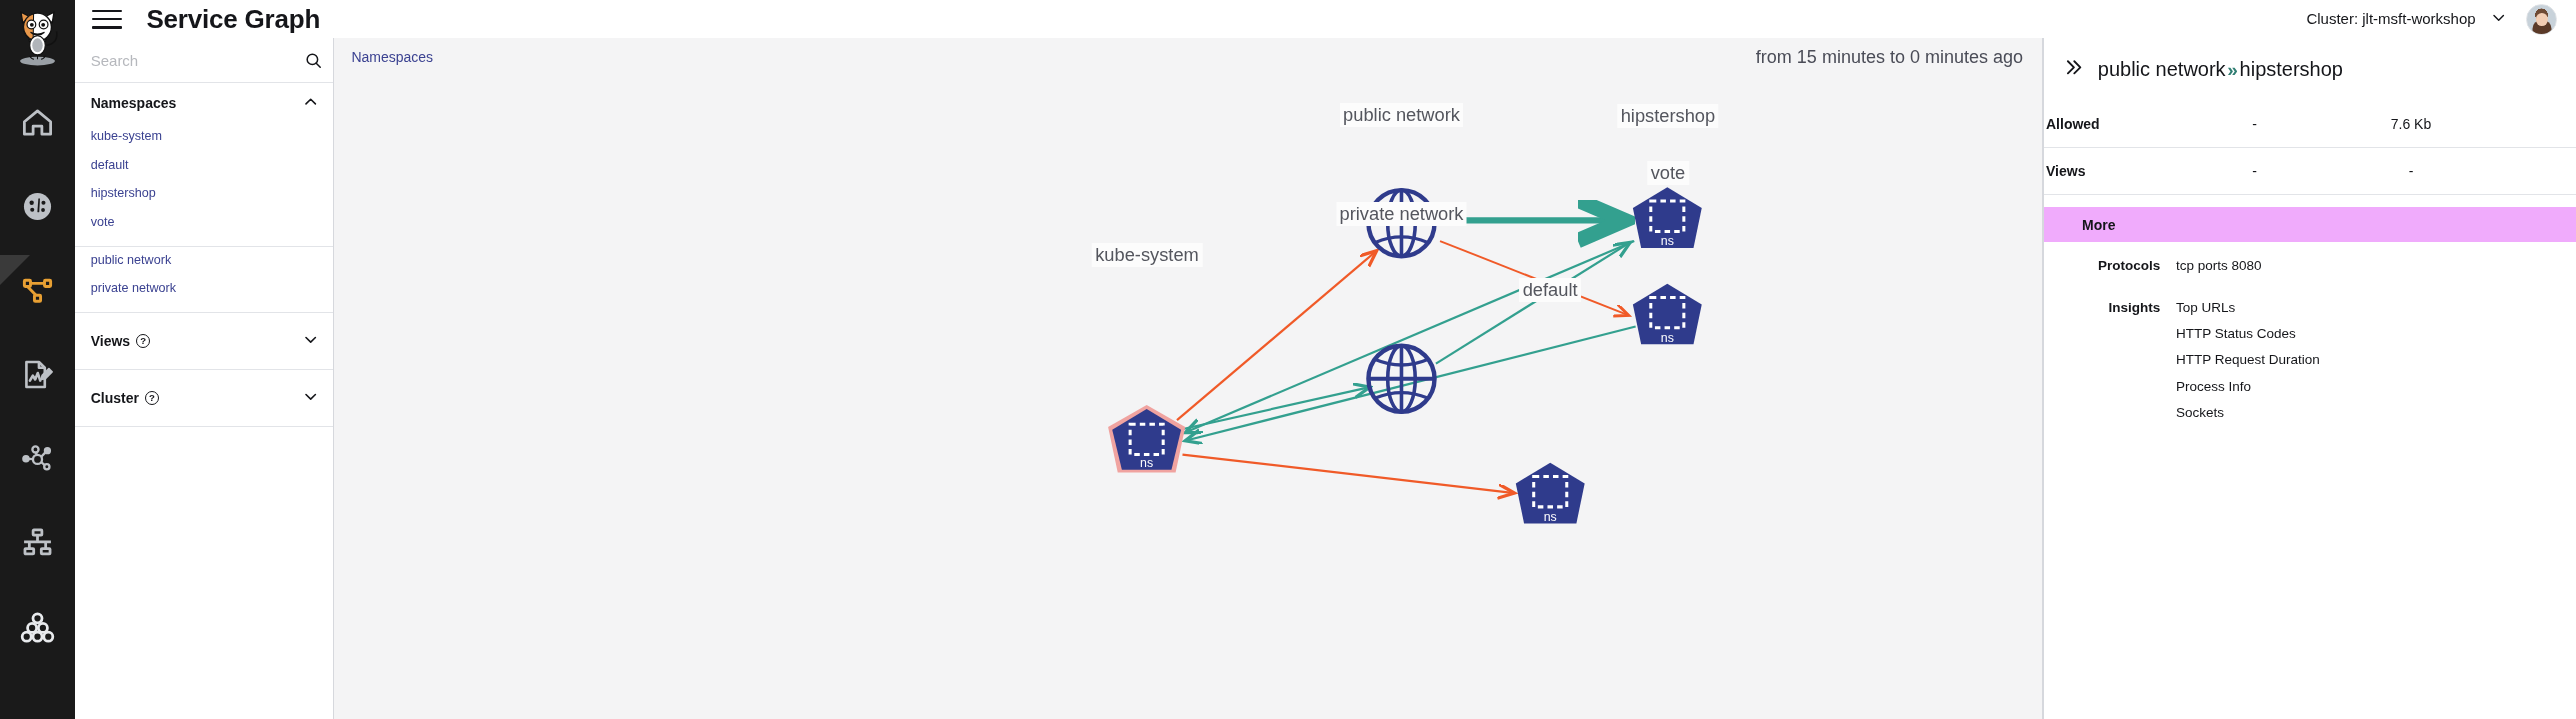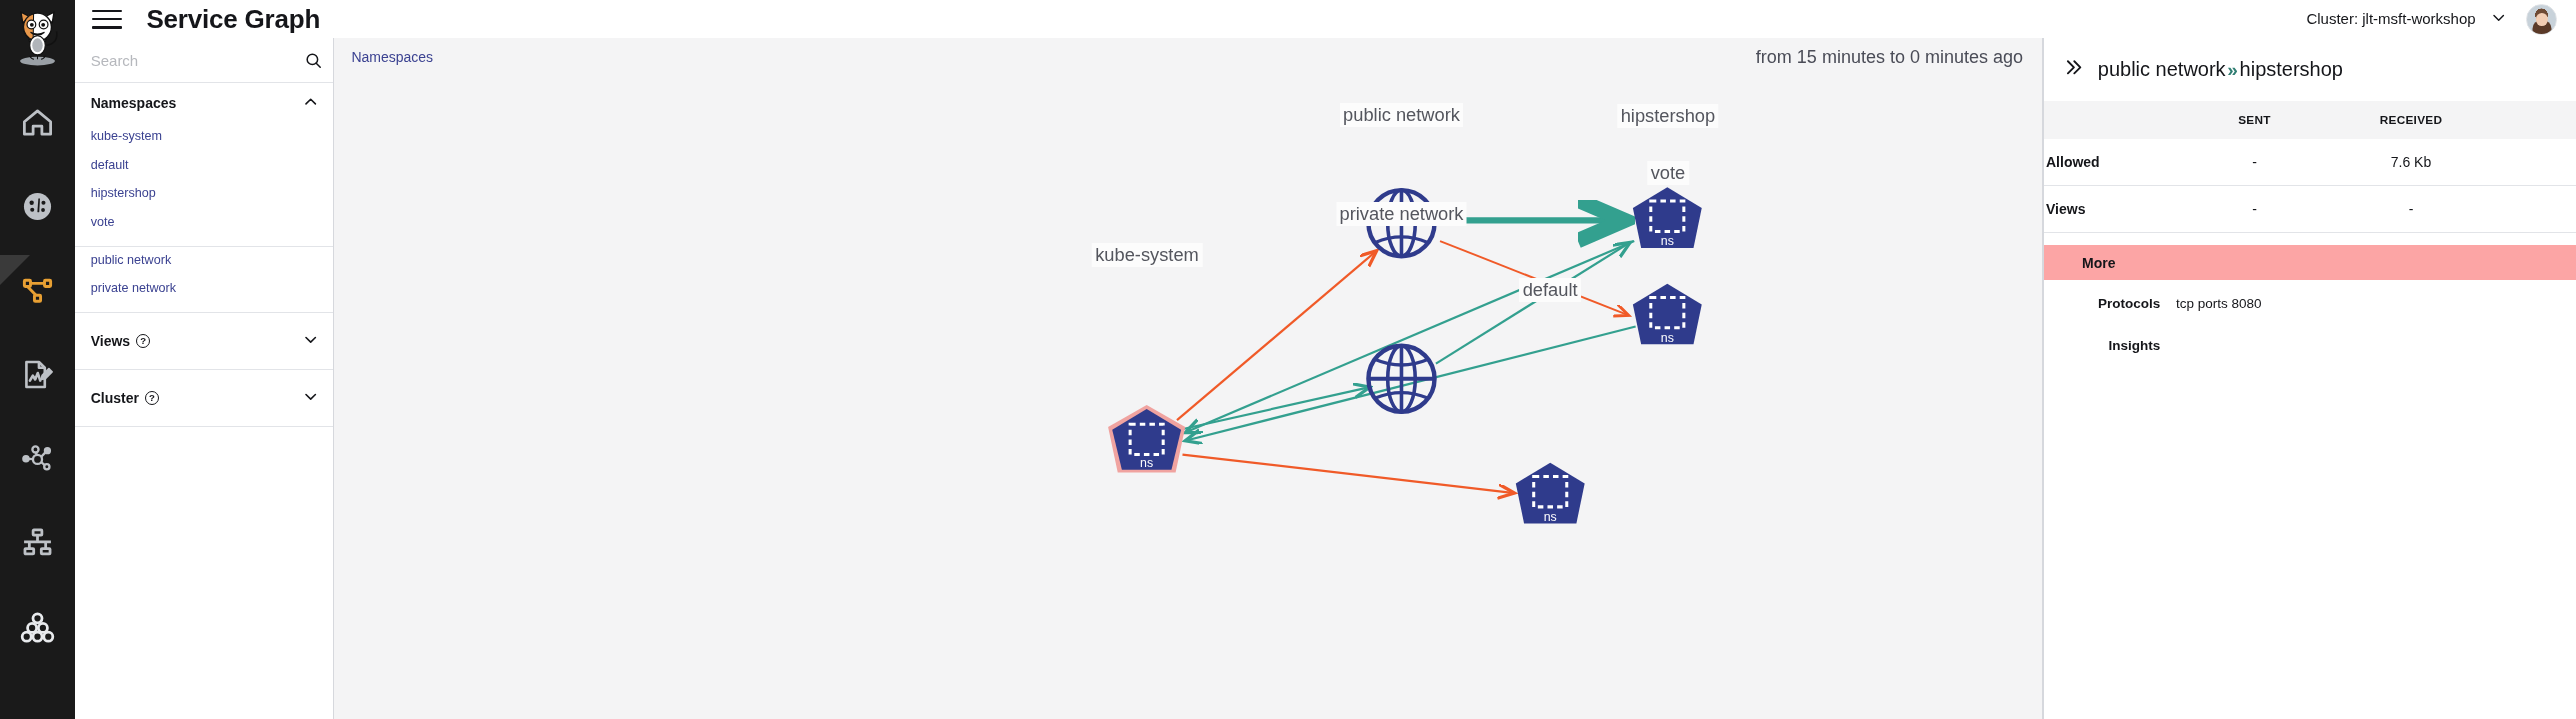--- a/index.html
+++ b/index.html
@@ -127,21 +127,21 @@
     font-size: 11.8px; font-weight: bold; color: #15161a; letter-spacing: 0.3px;
   }
   .rp-row {
     display: flex; height: 47px; align-items: center;
     border-bottom: 0.9px solid #e2e4e8; font-size: 14px; color: #15161a;
   }
   .c-label { width: 141px; padding-left: 2px; font-weight: bold; }
   .c-sent { width: 139px; text-align: center; }
   .c-recv { width: 174px; text-align: center; }
   .rp-more {
-    background: #fca5a5; height: 35px; display: flex; align-items: center;
+    background: #f0abfc; height: 35px; display: flex; align-items: center;
     padding-left: 38px; font-size: 14px; font-weight: bold; color: #15161a;
     margin-top: 12.2px; cursor: pointer;
   }
   .rp-kv { display: flex; padding: 15.7px 0 0 0; font-size: 13.5px; }
   .rp-kv .k { width: 132px; text-align: right; font-weight: bold; color: #15161a; padding-right: 15.7px; }
   .rp-kv .v { color: #15161a; }
   .rp-kv .v div { padding-bottom: 11.3px; cursor: pointer; }
   .rp-kv.protocols .v div { cursor: default; }
 </style>
 </head>
@@ -427,25 +427,20 @@
             <path d="M12 5.6 L18.4 12 L12 18.4"></path>
         </svg>
       </span>
       <span class="flowtxt">
         <span>public network</span>
         <span class="arrow2">»</span>
         <span>hipstershop</span>
       </span>
     </div>
 
-    <div class="rp-thead">
-      <span class="c-label"></span>
-      <span class="c-sent">SENT</span>
-      <span class="c-recv">RECEIVED</span>
-    </div>
 
     <div class="rp-row">
       <span class="c-label">Allowed</span>
       <span class="c-sent">-</span>
       <span class="c-recv">7.6 Kb</span>
     </div>
     <div class="rp-row">
       <span class="c-label">Views</span>
       <span class="c-sent">-</span>
       <span class="c-recv">-</span>
@@ -455,20 +450,27 @@
 
     <div class="rp-kv protocols">
       <span class="k">Protocols</span>
       <span class="v">
           <div>tcp ports 8080</div>
         </span>
     </div>
 
     <div class="rp-kv">
       <span class="k">Insights</span>
+      <span class="v">
+        <div>Top URLs</div>
+        <div>HTTP Status Codes</div>
+        <div>HTTP Request Duration</div>
+        <div>Process Info</div>
+        <div>Sockets</div>
+      </span>
     </div>
   </div>
 
   <div class="topbar">
     <div class="burger">
         <i></i>
         <i></i>
         <i></i>
       </div>
     <div class="apptitle">Service Graph</div>

